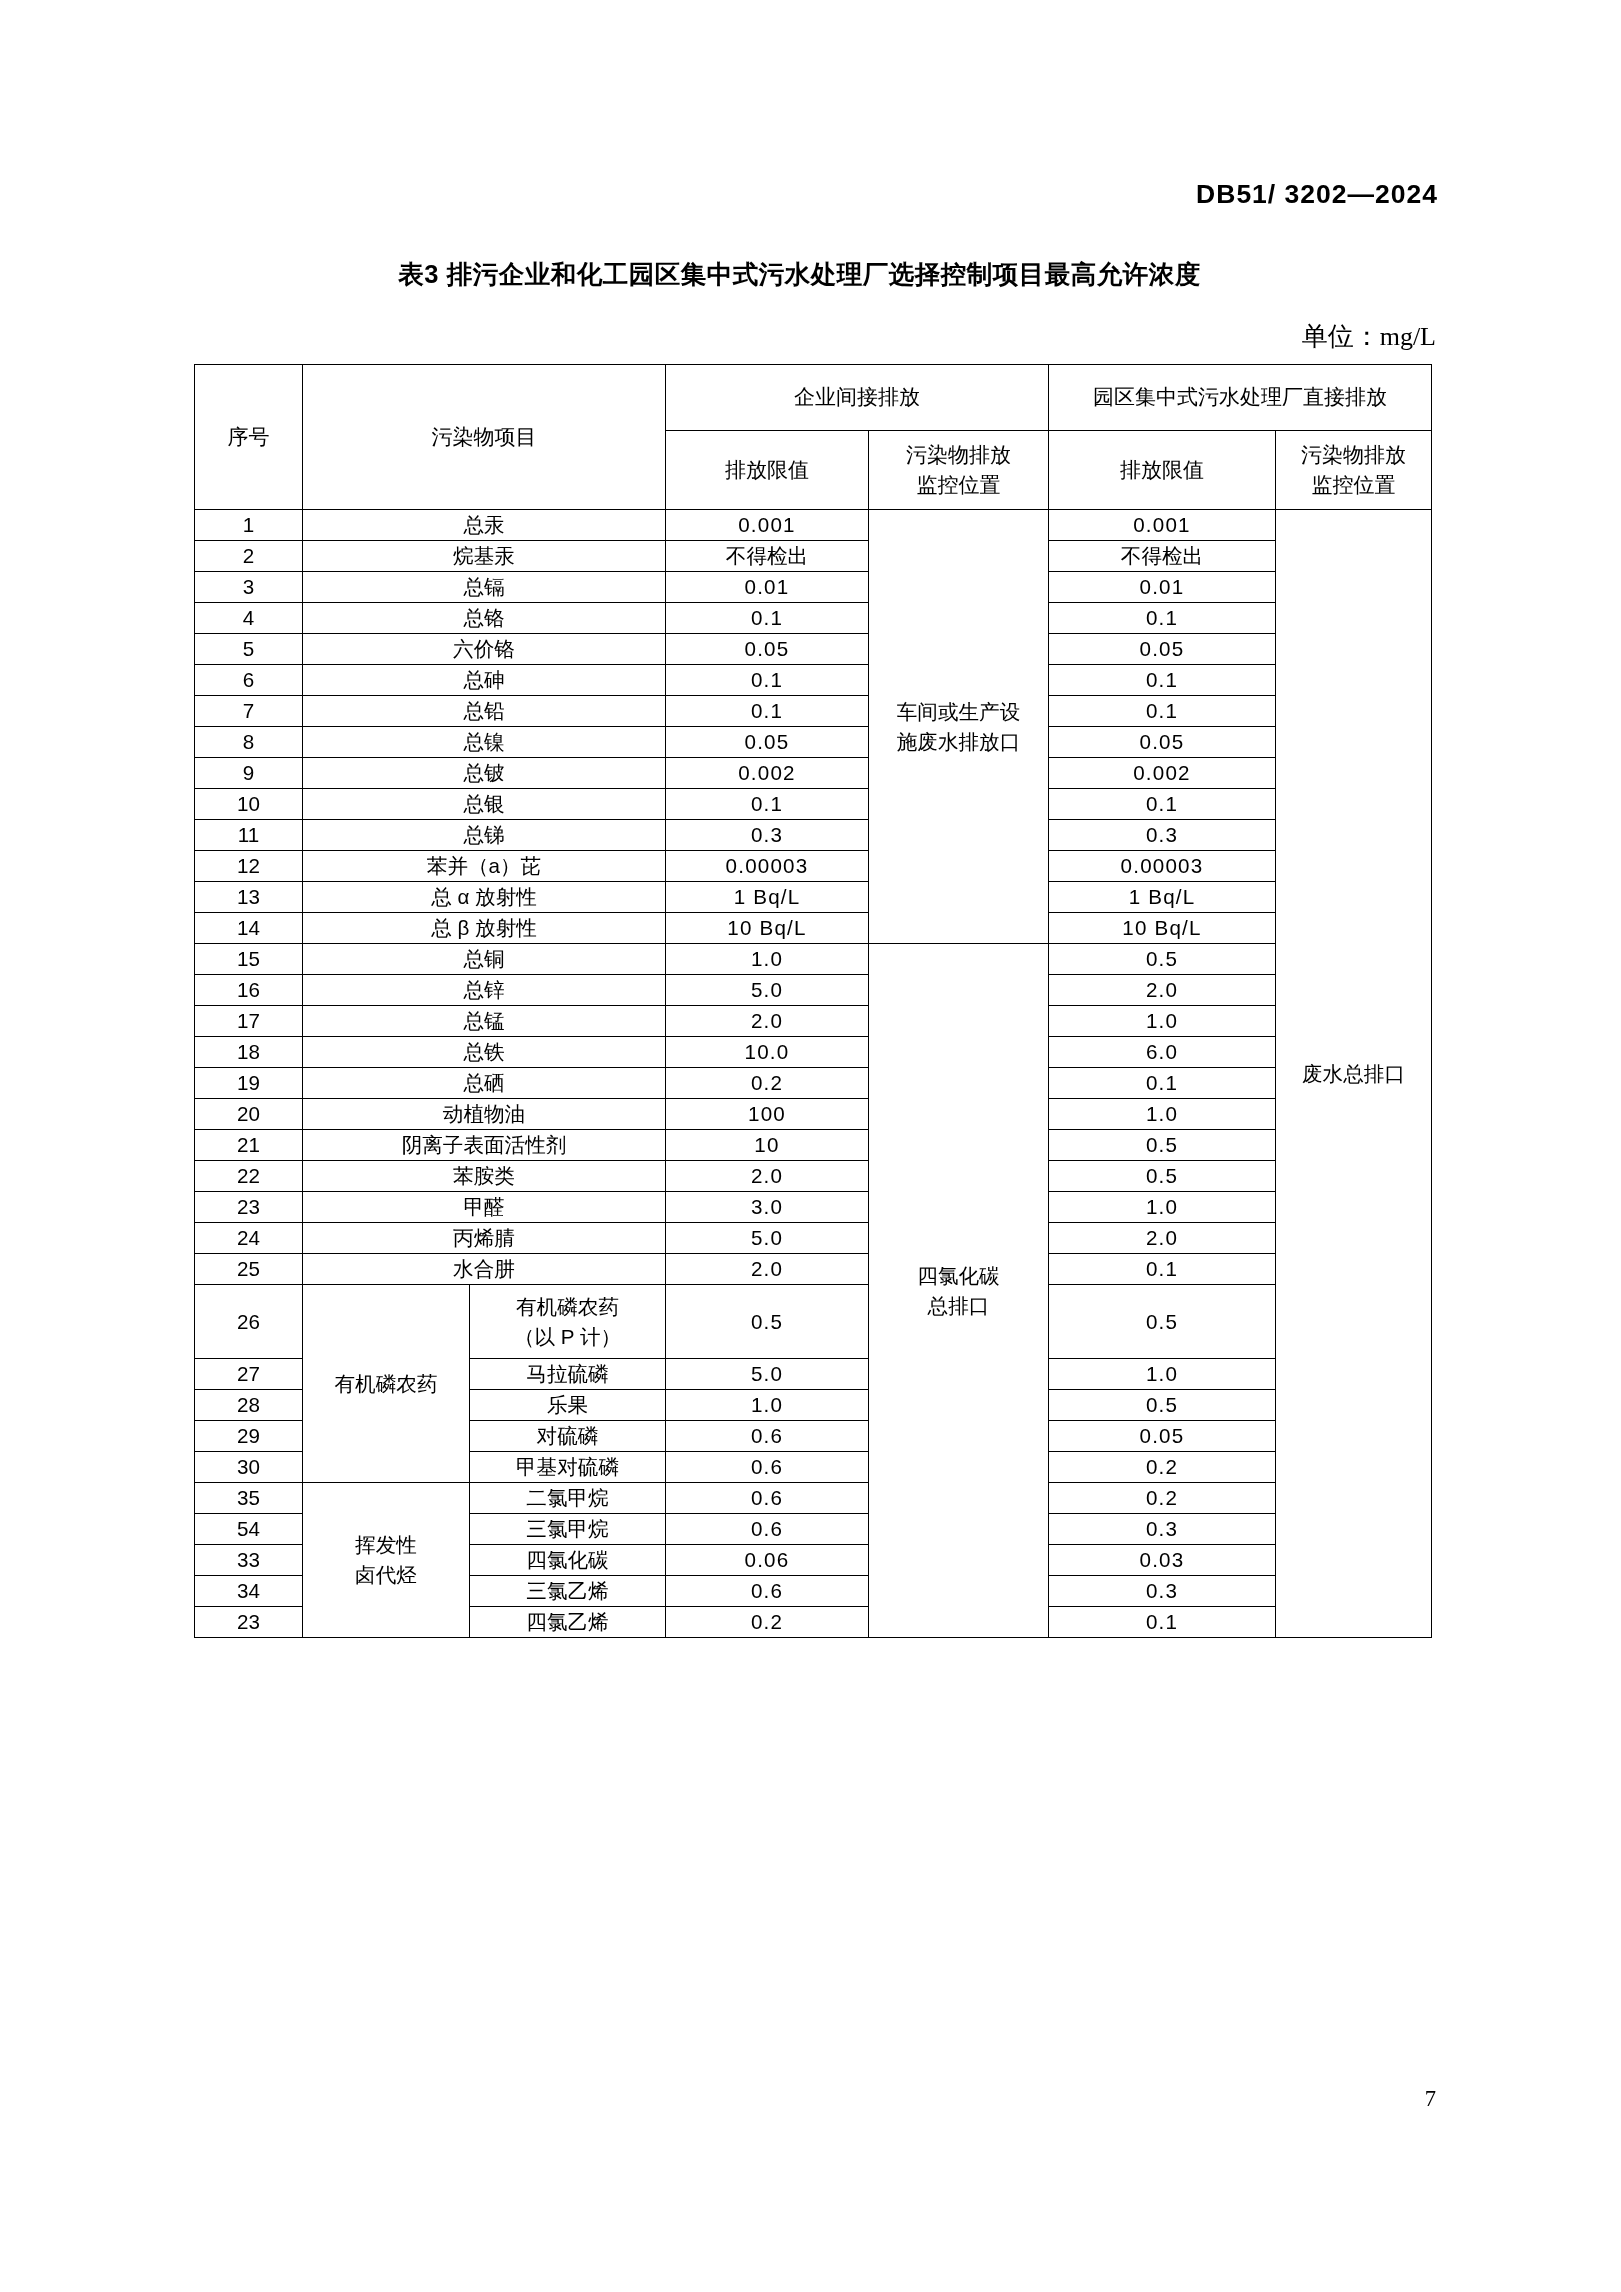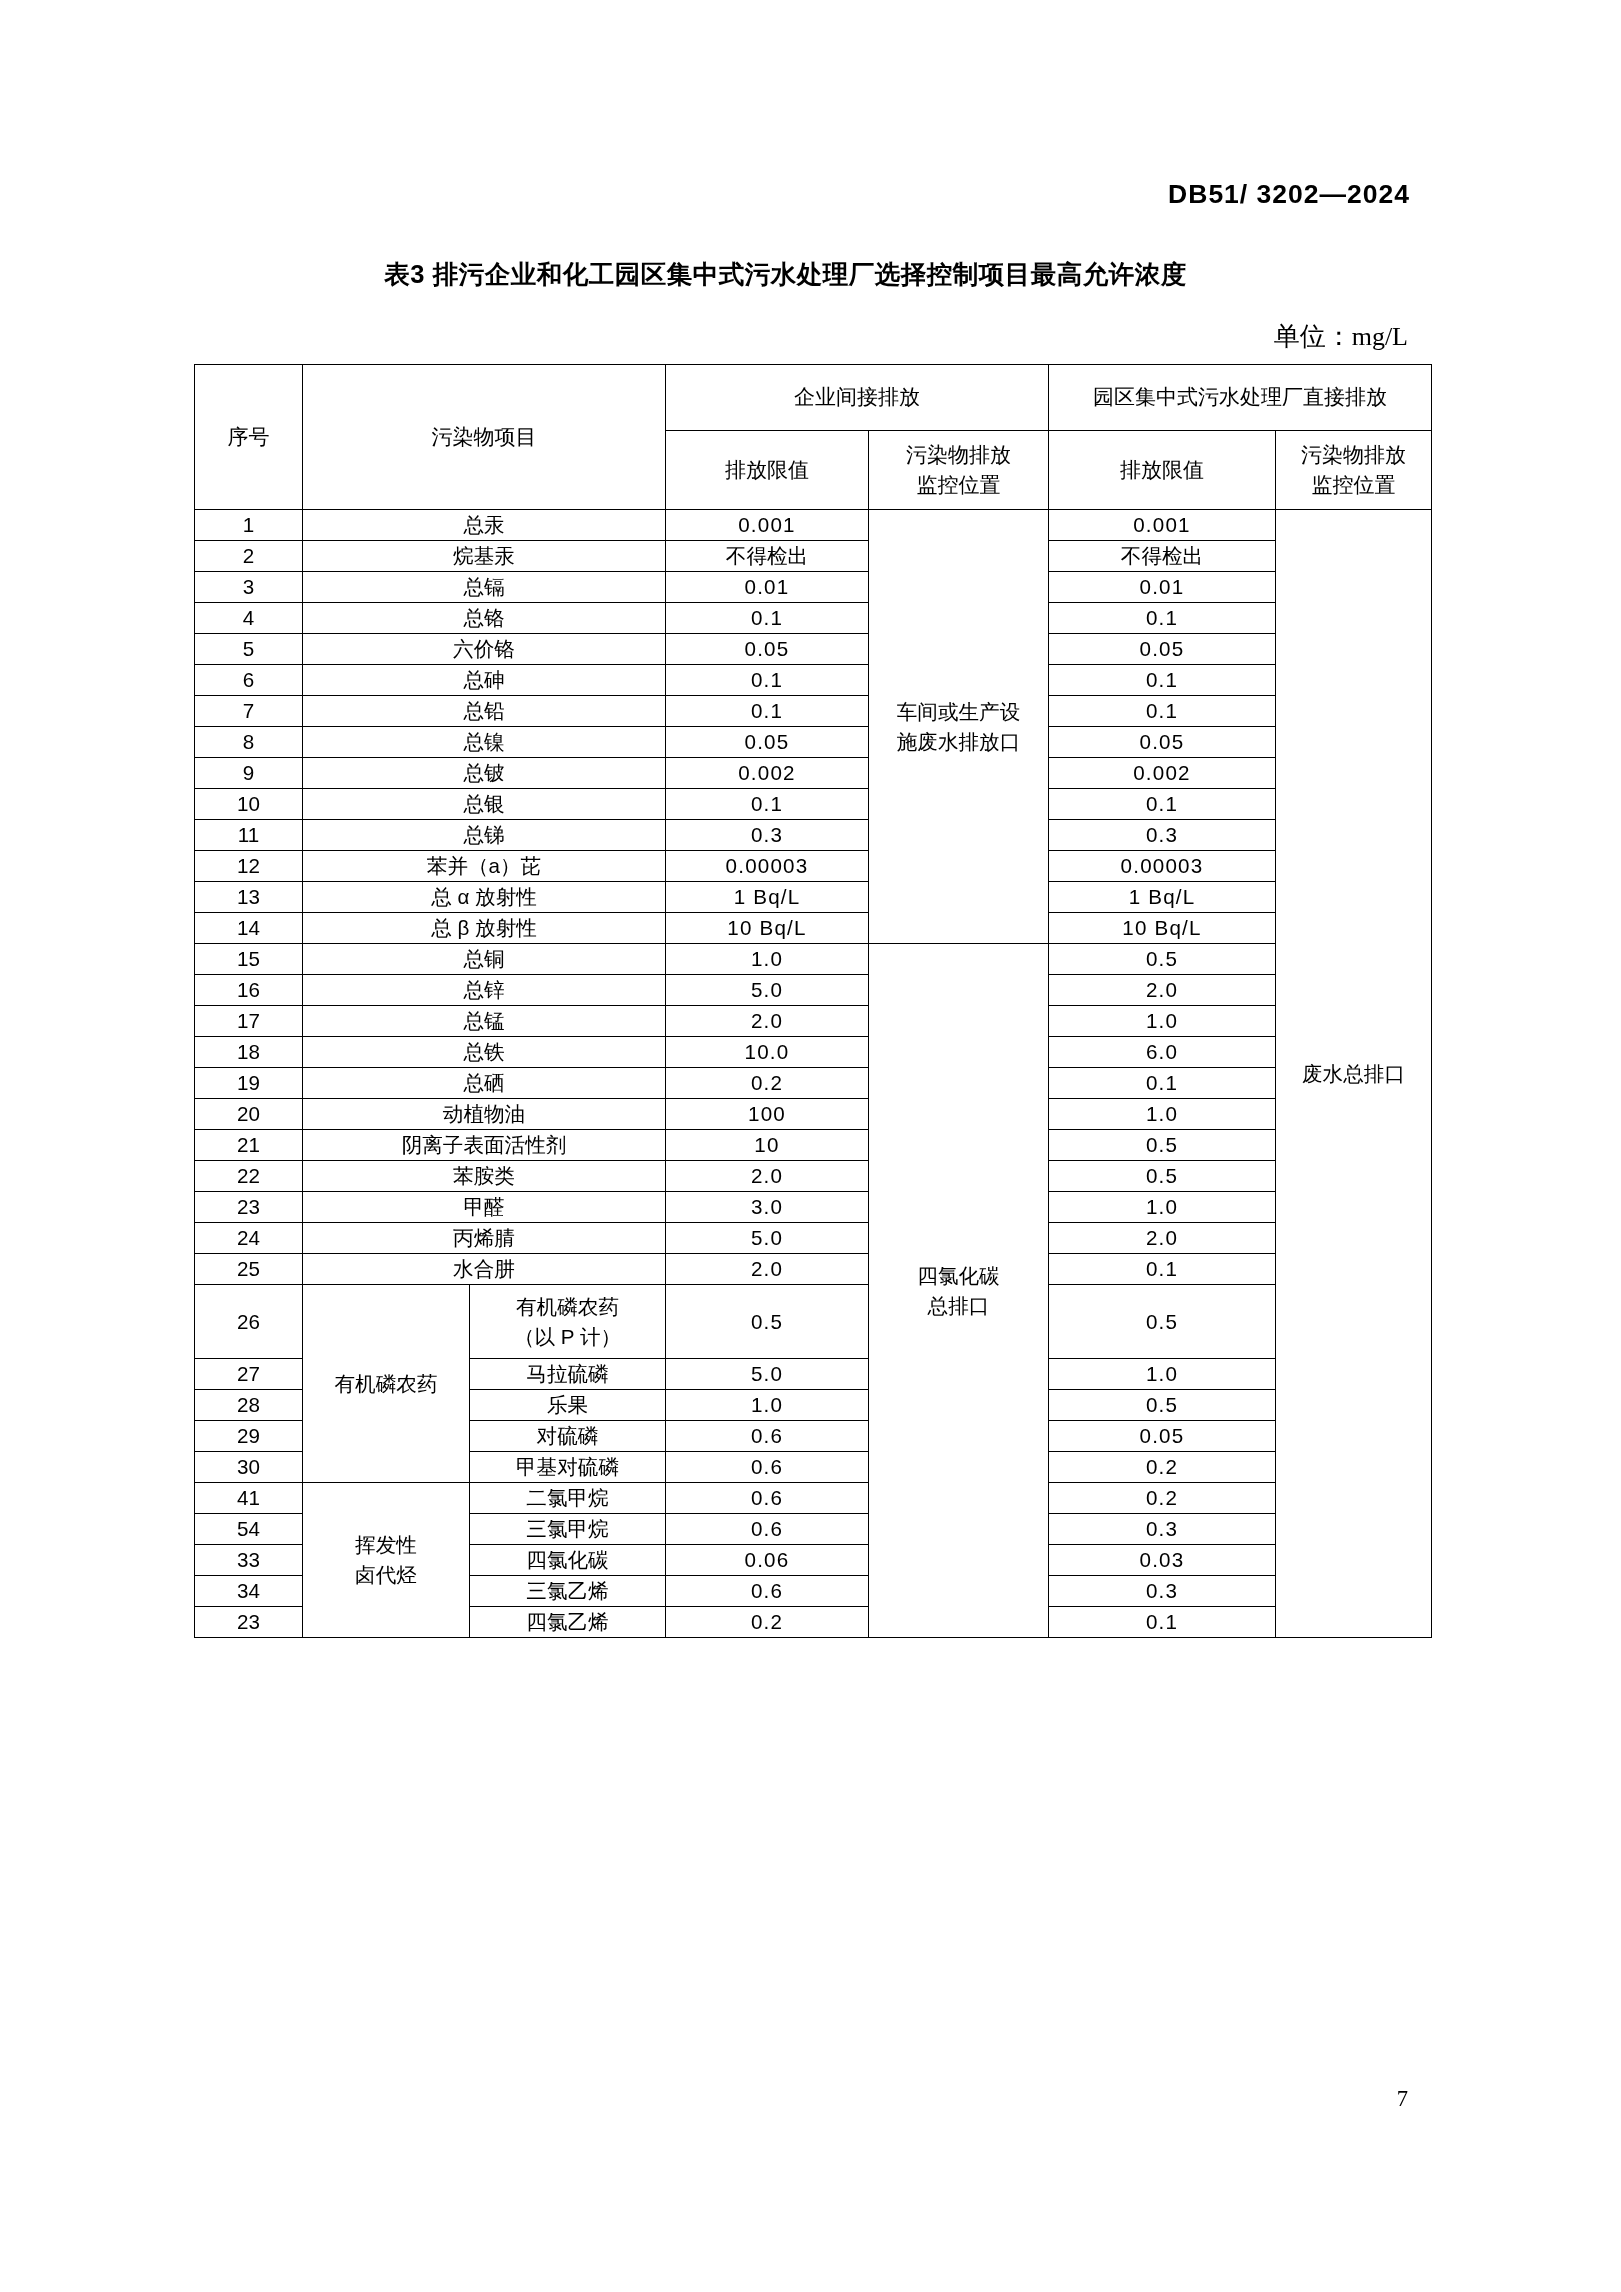--- a/index.html
+++ b/index.html
@@ -13,20 +13,21 @@
     font-family: "Liberation Serif", "DejaVu Serif", serif;
     color: #000000;
     position: relative;
     overflow: hidden;
   }
   .page {
     position: absolute;
     left: 0; top: 0;
     width: 1563px;
     height: 2293px;
+    padding-left: 28px;
   }
   .header-std {
     position: absolute;
     right: 153px;
     top: 179px;
     font-family: "Liberation Sans", "DejaVu Sans", sans-serif;
     font-size: 26.5px;
     font-weight: bold;
     letter-spacing: 1px;
     white-space: nowrap;
@@ -344,21 +345,21 @@
         <td class="num">0.05</td>
       </tr>
       <tr class="datarow">
         <td class="seq">30</td>
         <td>甲基对硫磷</td>
         <td class="num">0.6</td>
         <td class="num">0.2</td>
       </tr>
 
       <tr class="datarow">
-        <td class="seq">41</td>
+        <td class="seq">35</td>
         <td class="vert-label" rowspan="5">
           <div>挥发性</div>
           <div>卤代烃</div>
         </td>
         <td>二氯甲烷</td>
         <td class="num">0.6</td>
         <td class="num">0.2</td>
       </tr>
 
       <tr class="datarow">

